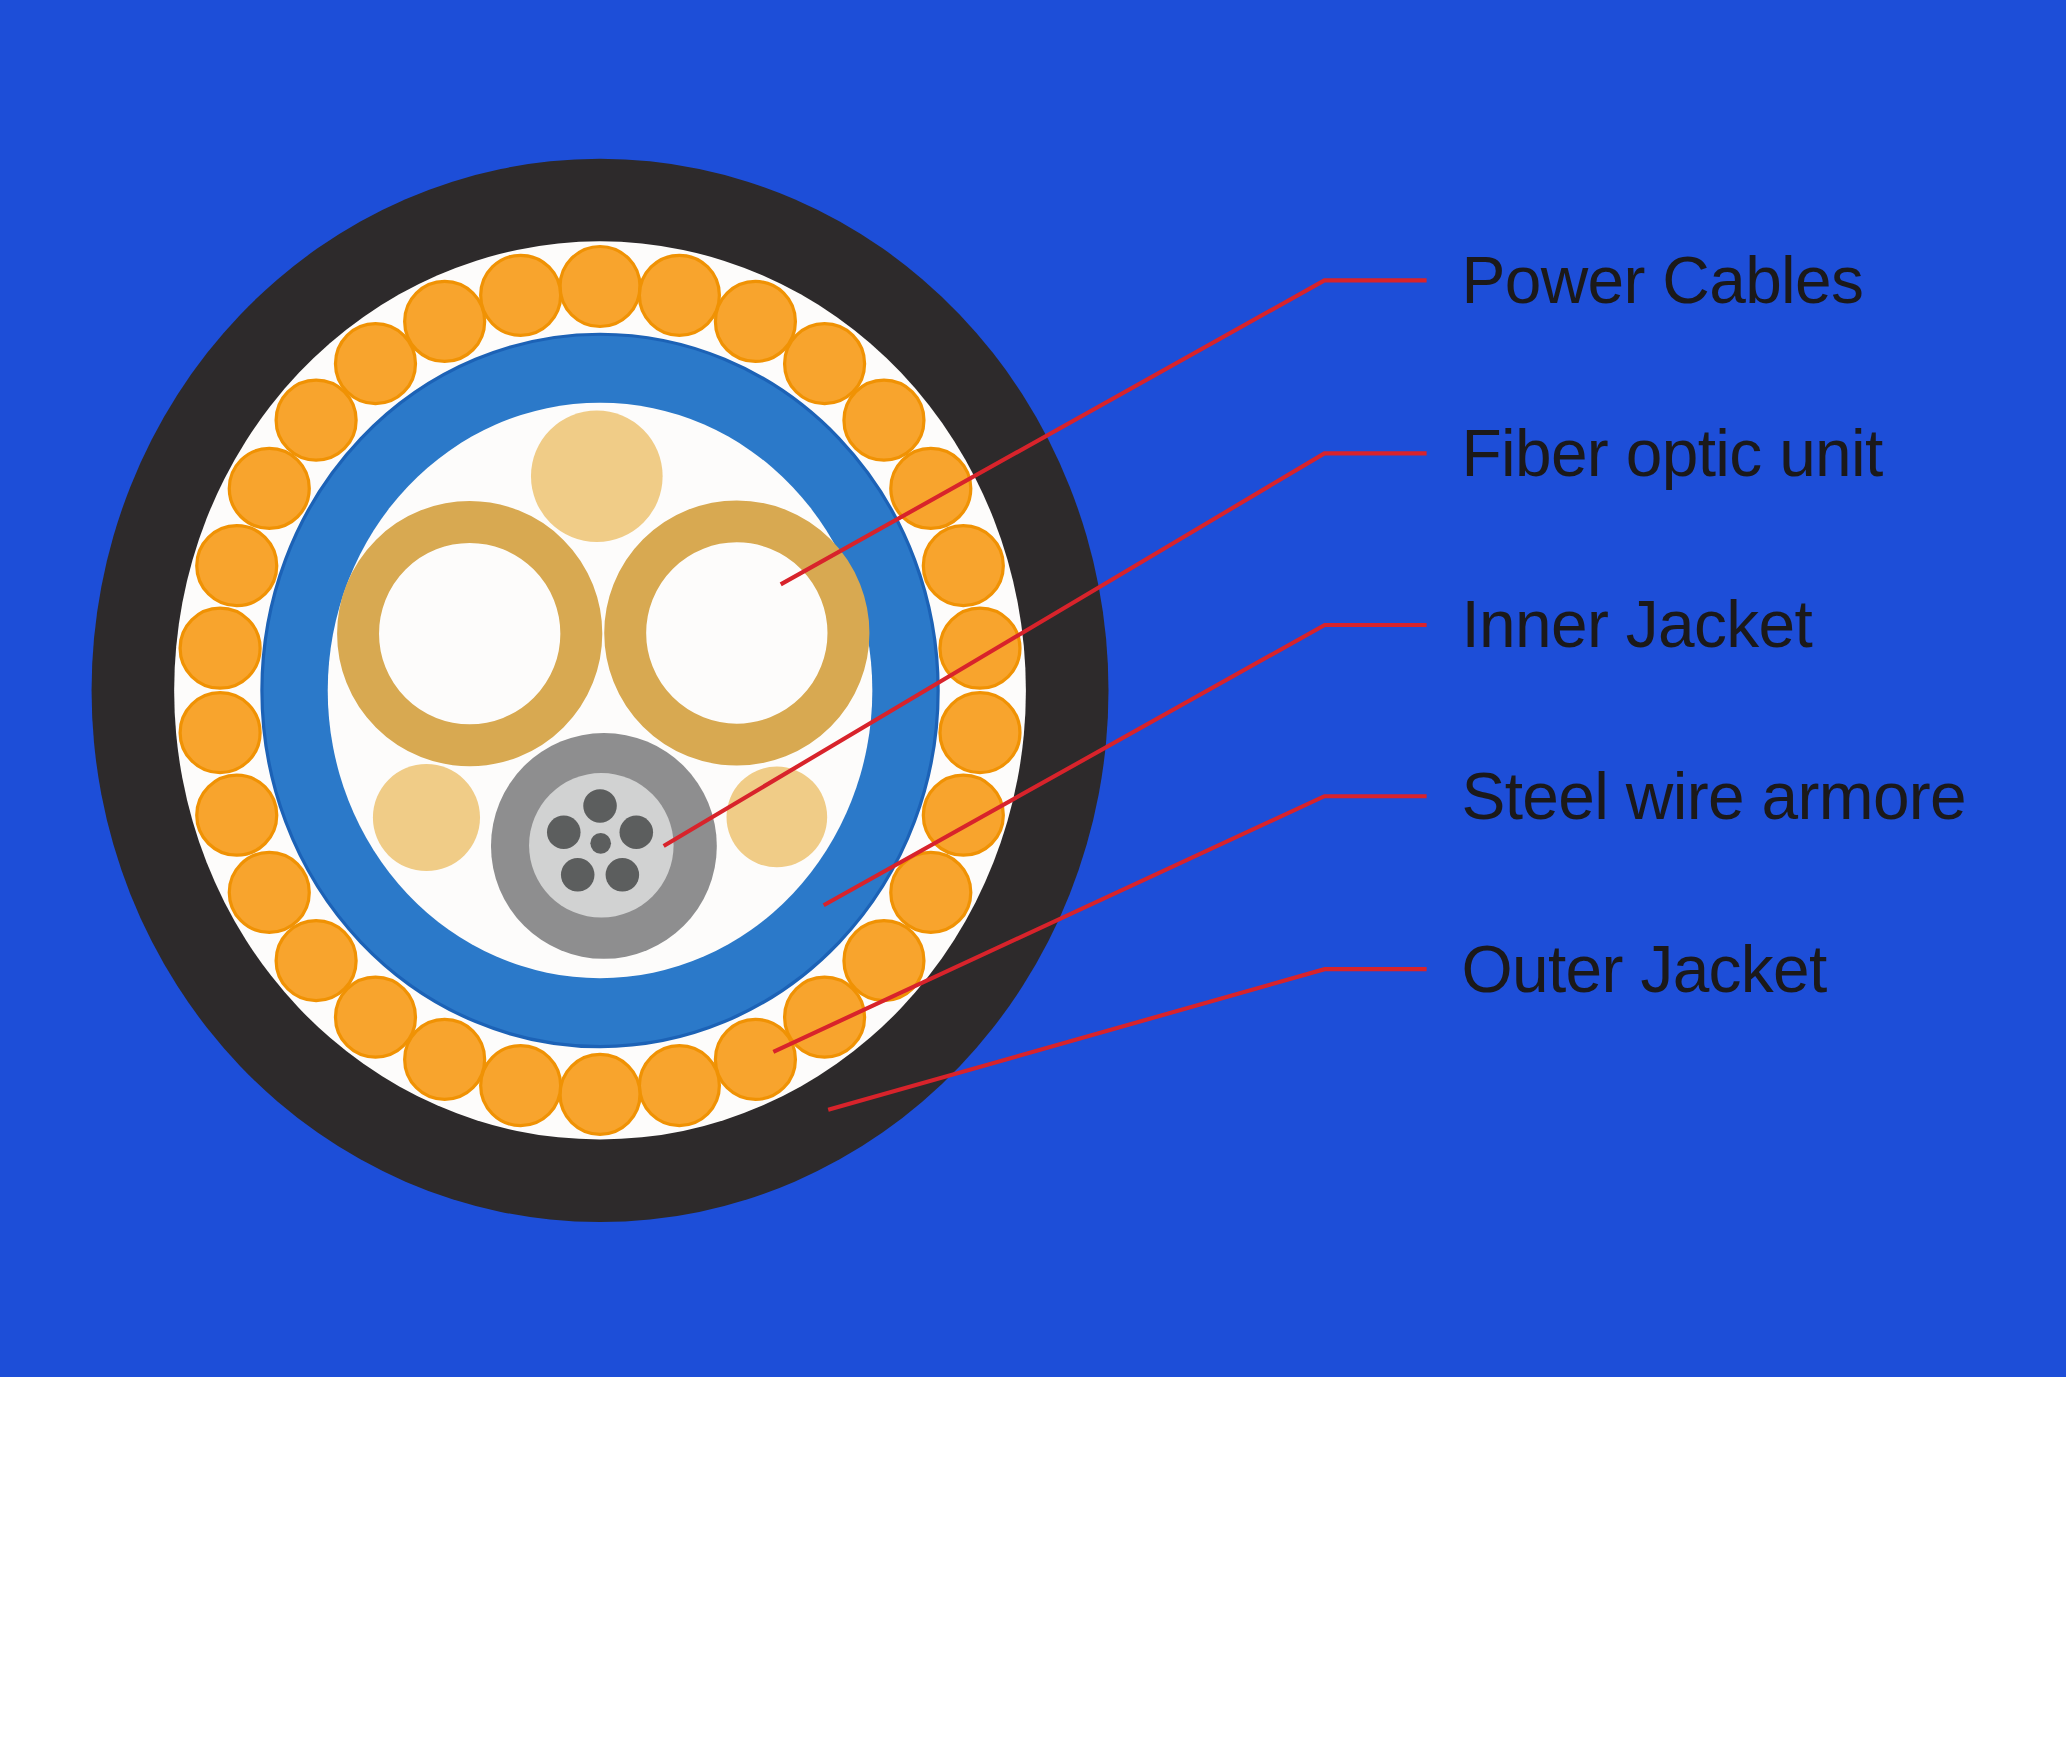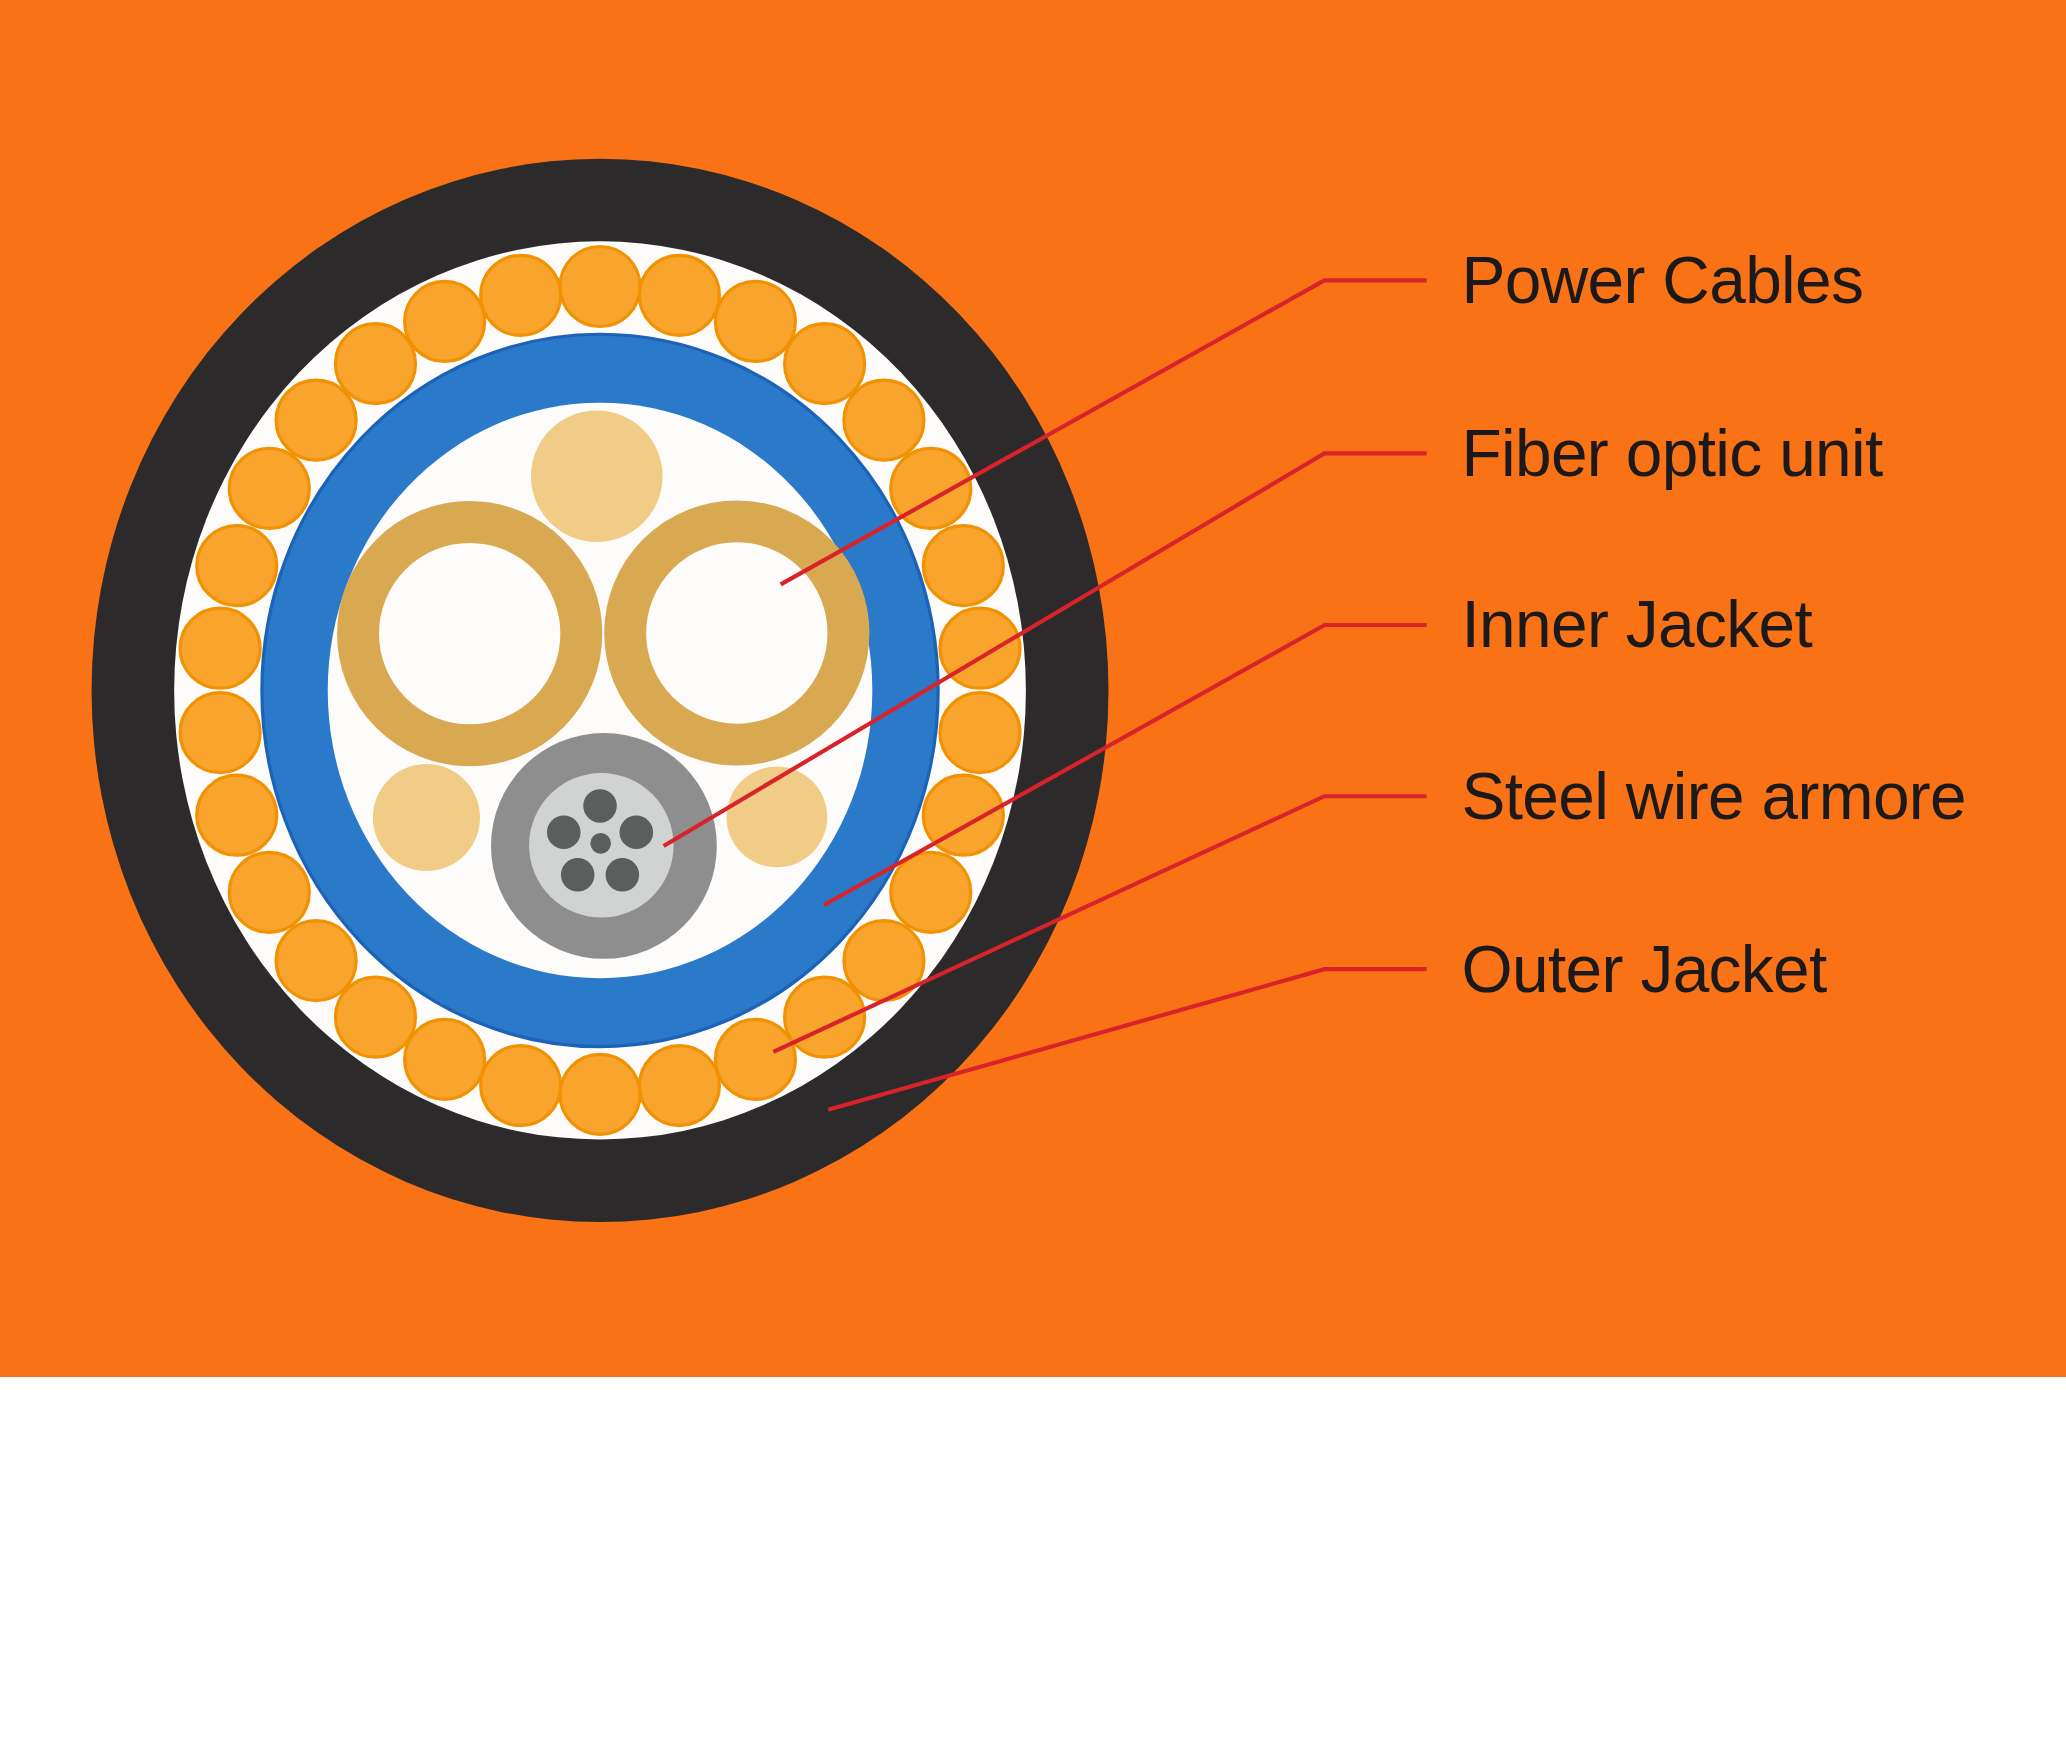--- a/index.html
+++ b/index.html
@@ -5,21 +5,21 @@
   html, body {
     margin: 0;
     padding: 0;
     background: #ffffff;
   }
   .stage {
     width: 100vw;
     height: 66.65vw;
     max-height: 100vh;
     position: relative;
-    background: #f97316;
+    background: #1d4ed8;
     overflow: hidden;
   }
   svg.diagram {
     display: block;
     width: 100%;
     height: 100%;
   }
   text.dlabel {
     font-family: "Liberation Sans", "DejaVu Sans", sans-serif;
     font-size: 51px;

